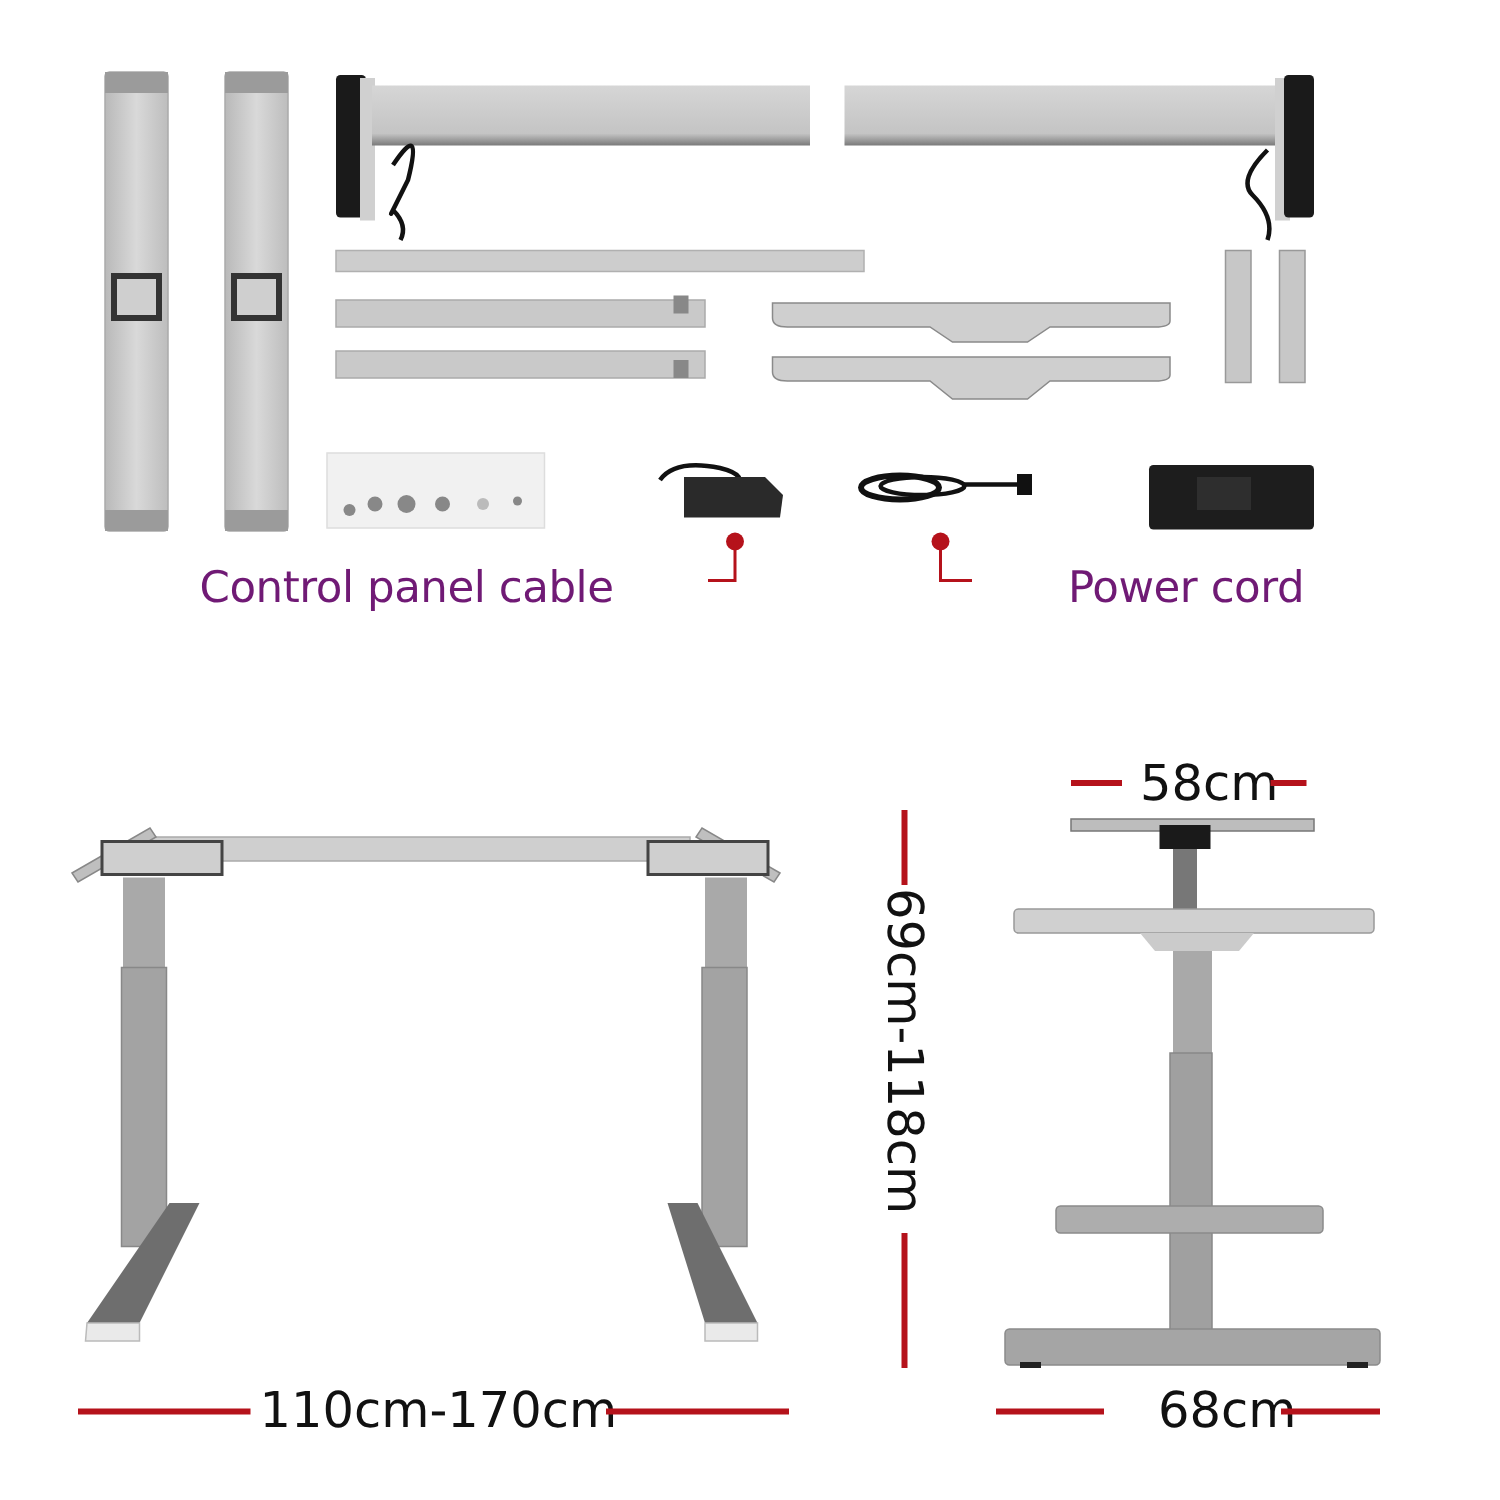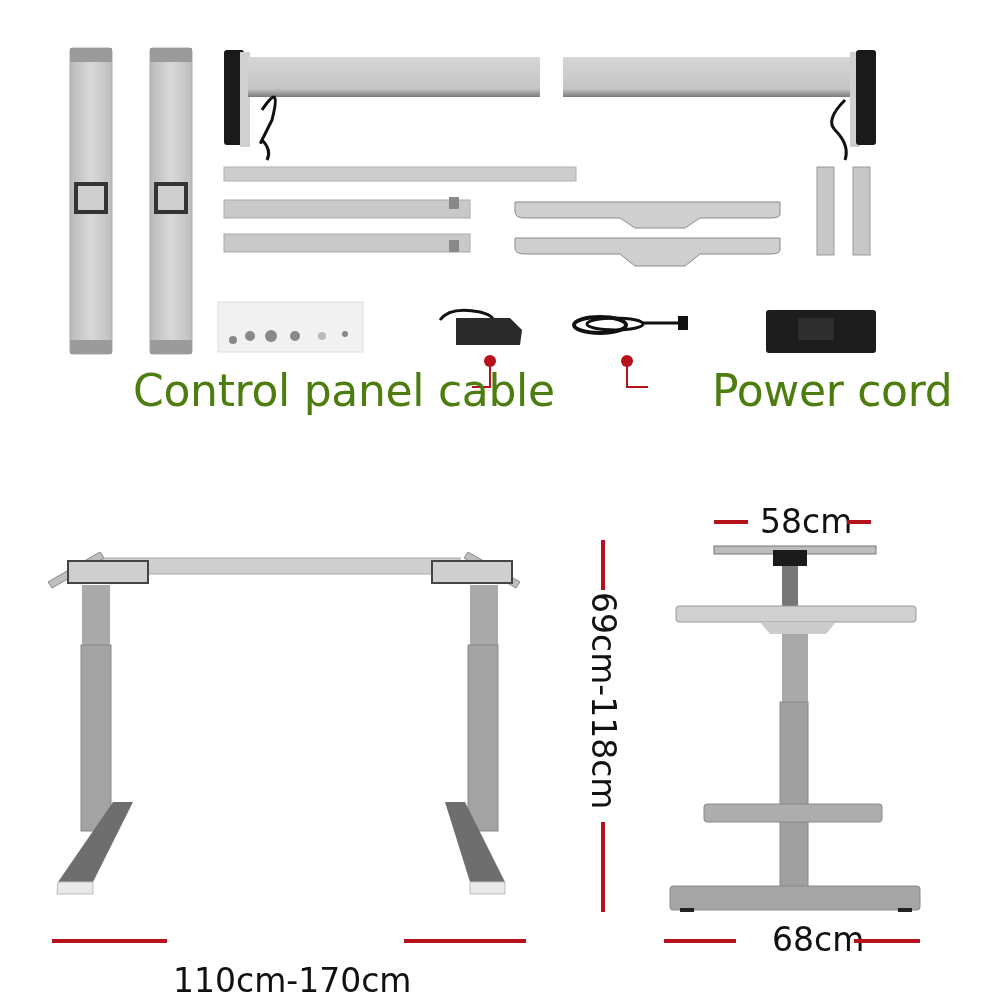--- a/index.html
+++ b/index.html
@@ -1,18 +1,18 @@
 <!DOCTYPE html>
 <html><head>
 <meta charset="utf-8">
 <style>
   html, body { margin:0; padding:0; background:#ffffff; }
   body { width:1000px; height:1000px; position:relative; overflow:hidden;
          font-family:"DejaVu Sans", "Liberation Sans", sans-serif; color:#111; }
-  .label { position:absolute; font-size:44px; line-height:40px; color:#4d7c0f; letter-spacing:-0.3px; }
+  .label { position:absolute; font-size:29px; line-height:40px; color:#701a75; letter-spacing:-0.3px; }
   .dim { position:absolute; font-size:33px; line-height:36px; color:#111; white-space:nowrap; }
   .red { background:#b5121b; position:absolute; }
   svg { position:absolute; overflow:visible; }
 </style>
 </head>
 <body>
 
 <svg width="1000" height="360" style="left:0;top:0">
   <defs>
     <linearGradient id="legGrad" x1="0" x2="1" y1="0" y2="0">
@@ -132,21 +132,21 @@
   <polygon points="100,92 176,92 166,104 110,104" fill="#cbcbcb"></polygon>
   <rect x="122" y="104" width="26" height="68" fill="#a9a9a9"></rect>
   <rect x="120" y="172" width="28" height="198" fill="#a0a0a0" stroke="#888"></rect>
   <rect x="44" y="274" width="178" height="18" rx="3" fill="#adadad" stroke="#8a8a8a"></rect>
   <rect x="10" y="356" width="250" height="24" rx="3" fill="#a5a5a5" stroke="#8a8a8a"></rect>
   <rect x="20" y="378" width="14" height="4" fill="#222"></rect>
   <rect x="238" y="378" width="14" height="4" fill="#222"></rect>
 </svg>
 
 <div class="red" style="left:52px; top:939px; width:115px; height:4px;"></div>
-<div class="dim" style="left:173px; top:922px;margin-top:41px;">110cm-170cm</div>
+<div class="dim" style="left:173px; top:922px;">110cm-170cm</div>
 <div class="red" style="left:404px; top:939px; width:122px; height:4px;"></div>
 
 <div class="red" style="left:601px; top:540px; width:4px; height:50px;"></div>
 <div class="dim" style="left:603px; top:592px; transform-origin:0 0; transform:rotate(90deg) translateY(-18px);">69cm-118cm</div>
 <div class="red" style="left:601px; top:822px; width:4px; height:90px;"></div>
 
 <div class="red" style="left:714px; top:520px; width:34px; height:4px;"></div>
 <div class="dim" style="left:760px; top:504px;">58cm</div>
 <div class="red" style="left:847px; top:520px; width:24px; height:4px;"></div>
 

